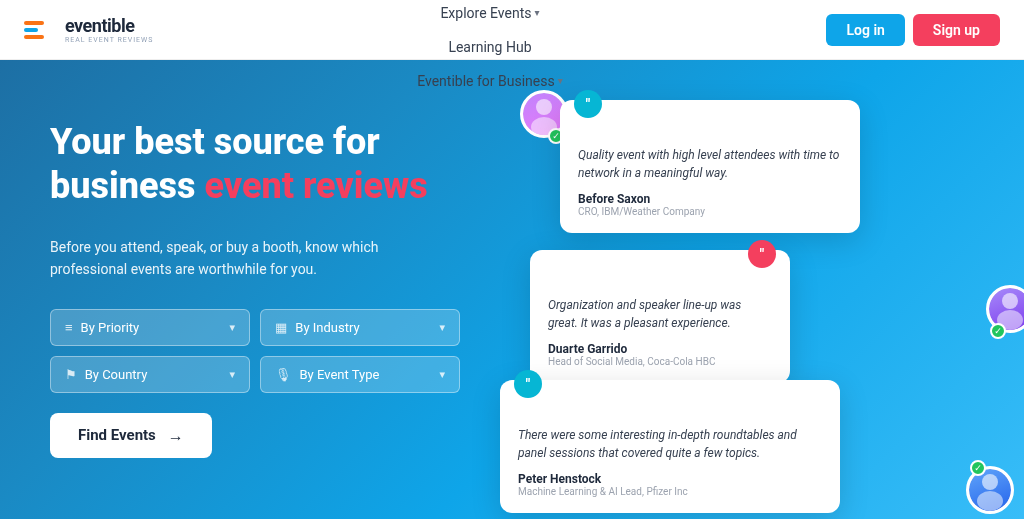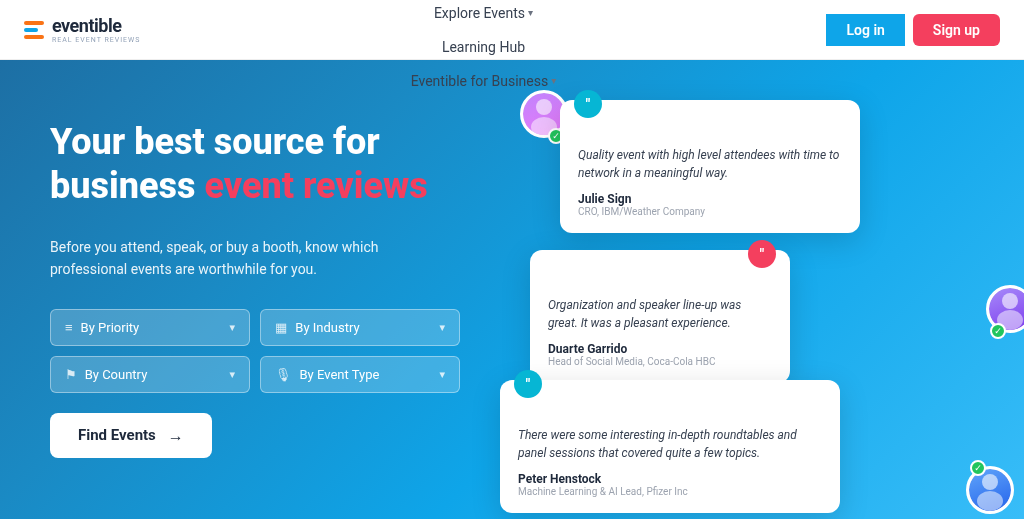--- a/index.html
+++ b/index.html
@@ -4,39 +4,39 @@
   <style>
     * { margin: 0; padding: 0; box-sizing: border-box; }
     body { font-family: -apple-system, BlinkMacSystemFont, 'Segoe UI', Roboto, sans-serif; width: 1024px; height: 519px; overflow: hidden; background: #fff; }
 
     
     .navbar {
       display: flex; align-items: center; justify-content: space-between;
       padding: 0 24px; height: 60px; background: #fff;
       border-bottom: 1px solid #eee; position: relative; z-index: 10;
     }
-    .logo { display: flex; align-items: center; gap: 8px; }
+    .logo { display: flex; align-items: center; gap: 21px; }
     .logo-icon { display: flex; flex-direction: column; gap: 3px; }
     .logo-bar { width: 20px; height: 4px; border-radius: 2px; }
     .logo-bar:nth-child(1) { background: #f97316; width: 20px; }
     .logo-bar:nth-child(2) { background: #0ea5e9; width: 14px; }
     .logo-bar:nth-child(3) { background: #f97316; width: 20px; }
     .logo-text { display: flex; flex-direction: column; }
     .logo-name { font-size: 18px; font-weight: 700; color: #1e293b; letter-spacing: -0.5px; }
     .logo-sub { font-size: 7px; color: #94a3b8; letter-spacing: 1px; text-transform: uppercase; }
     .nav-links { display: flex; align-items: center; gap: 6px; flex-direction: column; }
     .nav-link {
       font-size: 14px; color: #374151; padding: 6px 10px; cursor: pointer;
       display: flex; align-items: center; gap: 3px; border: none; background: none;
       font-family: inherit;
     }
     .nav-chevron { font-size: 10px; color: #6b7280; }
     .nav-actions { display: flex; gap: 8px; }
     .btn-login {
-      padding: 8px 20px; border-radius: 0; font-size: 14px; font-weight: 600;
+      padding: 8px 20px; border-radius: 6px; font-size: 14px; font-weight: 600;
       cursor: pointer; border: none; background: #0ea5e9; color: #fff; font-family: inherit;
     }
     .btn-signup {
       padding: 8px 20px; border-radius: 6px; font-size: 14px; font-weight: 600;
       cursor: pointer; border: none; background: #f43f5e; color: #fff; font-family: inherit;
     }
 
     
     .hero {
       width: 100%; height: 459px;
@@ -206,21 +206,21 @@
           <circle cx="21" cy="14" r="8" fill="rgba(255,255,255,0.6)"></circle>
           <ellipse cx="21" cy="34" rx="13" ry="10" fill="rgba(255,255,255,0.5)"></ellipse>
         </svg>
       </div>
     </div>
     <div class="avatar-check avatar-check-1">✓</div>
 
     <div class="review-card review-card-1">
       <div class="quote-icon quote-icon-teal">"</div>
       <p class="review-text">Quality event with high level attendees with time to network in a meaningful way.</p>
-      <div class="reviewer-name">Julie Sign</div>
+      <div class="reviewer-name">Before Saxon</div>
       <div class="reviewer-title">CRO, IBM/Weather Company</div>
     </div>
 
     <div class="review-card review-card-2" style="max-width:260px;">
       <div class="quote-icon quote-icon-pink">"</div>
       <p class="review-text">Organization and speaker line-up was great. It was a pleasant experience.</p>
       <div class="reviewer-name">Duarte Garrido</div>
       <div class="reviewer-title">Head of Social Media, Coca-Cola HBC</div>
     </div>
 

